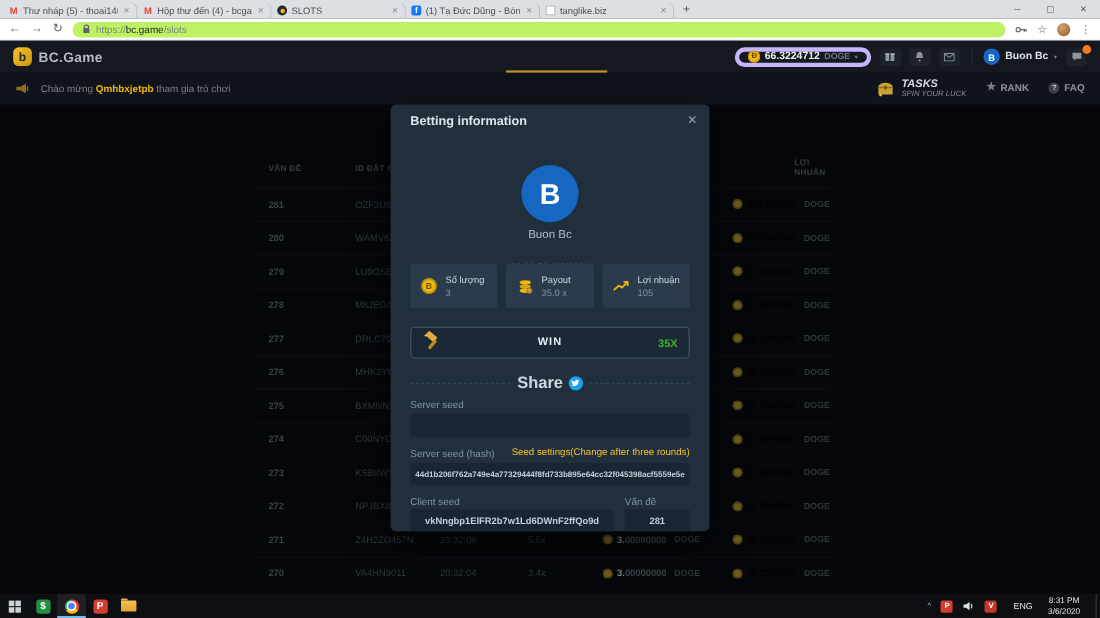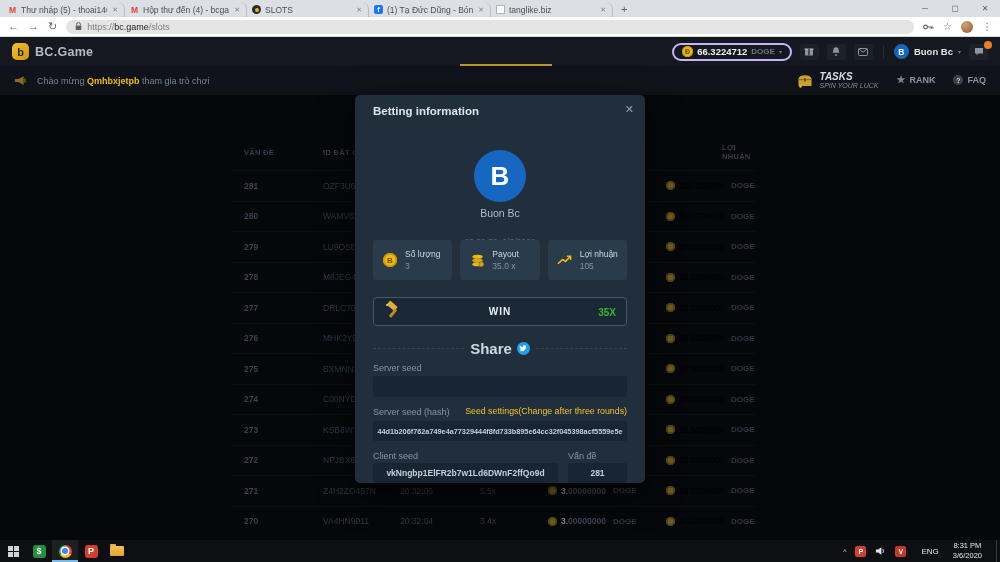--- a/index.html
+++ b/index.html
@@ -22,42 +22,42 @@
   .fav-bcgame{background:#262a31;border-radius:50%;}
   .fav-bcgame::before{content:"";width:4px;height:4px;background:#f0b90b;border-radius:50%;}
   .fav-page{width:7px;height:9px;background:#fff;border:1px solid #aeb3b9;}
   .newtab{font-size:11px;color:#5f6368;margin:0 0 2px 8px;}
   .win-controls{position:absolute;right:0;top:0;height:17px;display:flex;}
   .win-controls span{width:30px;height:17px;display:flex;align-items:center;justify-content:center;
                      font-size:8px;color:#55585c;}
   .toolbar{position:absolute;top:17px;left:0;right:0;height:20px;background:#ffffff;border-bottom:1px solid #d7dade;
            display:flex;align-items:center;padding:0 8px;gap:9px;}
   .nav-glyph{font-size:11px;color:#5f6368;line-height:1;}
-  .urlbar{flex:1;height:14px;background:#e5e5e5;border-radius:7px;display:flex;align-items:center;
+  .urlbar{flex:1;height:14px;background:#bef264;border-radius:7px;display:flex;align-items:center;
           gap:5px;padding:0 9px;font-size:9px;color:#7b8085;}
   .url-host{color:#202124;}
   .tb-right{display:flex;align-items:center;gap:9px;}
   .tb-star{font-size:10px;color:#5f6368;}
   .tb-avatar{width:12px;height:12px;border-radius:50%;background:radial-gradient(circle at 35% 30%,#d8a06a,#8a5a33);}
   .tb-menu{font-size:10px;color:#5f6368;letter-spacing:0;}
 
   
   .page{position:absolute;top:37px;left:0;right:0;height:503px;background:#07090d;overflow:hidden;}
   .site-header{position:absolute;top:0;left:0;right:0;height:29px;background:#15181e;display:flex;
                align-items:center;padding:0 12px;z-index:2;}
   .brand{display:flex;align-items:center;gap:6px;}
   .brand-badge{width:17px;height:17px;border-radius:5px;background:linear-gradient(135deg,#f3c22a,#cf9414);
                color:#23262b;font-weight:bold;font-size:11px;display:flex;align-items:center;justify-content:center;}
   .brand-name{font-size:12.5px;font-weight:bold;color:#b4bbc3;letter-spacing:.3px;}
   .main-nav{display:flex;gap:17px;height:29px;align-items:center;margin-left:24px;}
   .nav-item{font-size:9px;font-weight:bold;color:#99a1aa;height:29px;display:flex;align-items:center;gap:3px;
             position:relative;letter-spacing:.2px;white-space:nowrap;}
   .nav-item .caret{font-size:6px;color:inherit;}
   .header-right{margin-left:auto;display:flex;align-items:center;gap:8px;}
-  .balance-pill{display:flex;align-items:center;gap:4px;border:2px solid #c4b5fd;border-radius:12px;
+  .balance-pill{display:flex;align-items:center;gap:4px;border:4px solid #c4b5fd;border-radius:12px;
                 height:18px;padding:0 8px;}
   .coin-g{width:11px;height:11px;border-radius:50%;background:#f0b90b;color:#5c4808;font-size:7px;font-weight:bold;
           display:flex;align-items:center;justify-content:center;box-shadow:inset 0 0 0 1px #c79508;}
   .balance-amount{font-size:9.5px;color:#edf0f3;font-weight:bold;}
   .balance-cur{font-size:8px;color:#6e7884;font-weight:bold;}
   .sm-caret{font-size:6px;color:#6e7884;}
   .hicon-btn{width:19px;height:16px;display:flex;align-items:center;justify-content:center;background:#1d2229;border-radius:3px;}
   .hdr-sep{width:1px;height:14px;background:#262c34;margin:0 2px;}
   .user-chip{display:flex;align-items:center;gap:5px;}
   .user-avatar-sm{width:15px;height:15px;border-radius:50%;background:#1567c2;color:#fff;font-size:8.5px;font-weight:bold;

